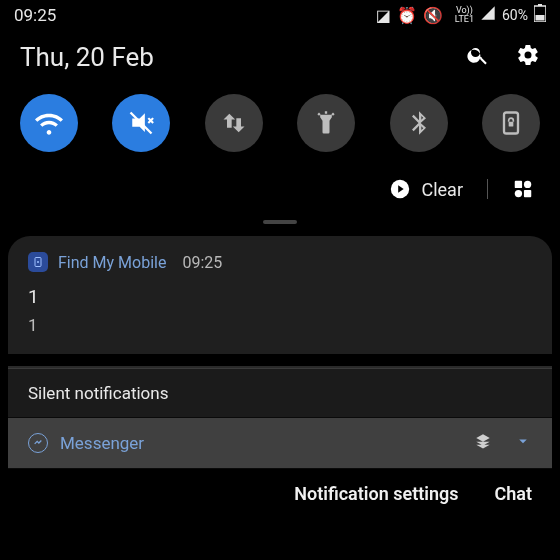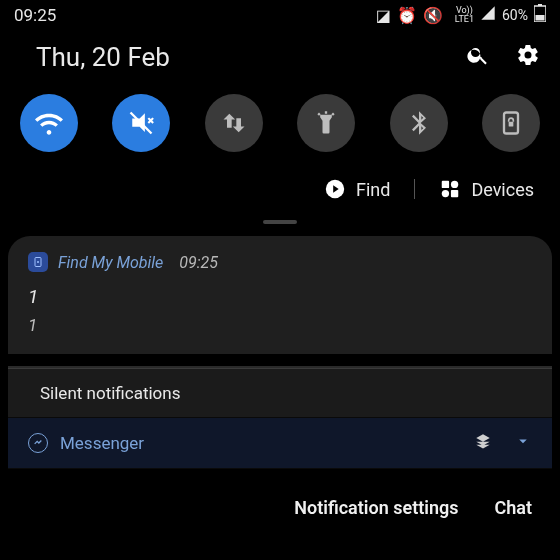--- a/index.html
+++ b/index.html
@@ -30,21 +30,20 @@
   .lte {
     font-size: 9px;
     line-height: 9px;
     text-align: center;
   }
   .header {
     display: flex;
     justify-content: space-between;
     align-items: center;
     padding: 10px 20px 18px 20px;
-    margin-left: 16px;
   }
   .date {
     font-size: 26px;
     color: #e9e9e9;
     font-weight: 400;
   }
   .header-icons {
     display: flex;
     gap: 26px;
     align-items: center;
@@ -96,21 +95,20 @@
     margin: 10px auto 10px auto;
   }
   .notif-area {
     background: #000;
   }
   .card {
     background: #1f1f1f;
     border-radius: 22px 22px 0 0;
     padding: 16px 20px 14px 20px;
     margin: 12px 8px;
-    font-style: italic;
   }
   .card-head {
     display: flex;
     align-items: center;
     gap: 10px;
     font-size: 16px;
   }
   .card-app-icon {
     width: 20px; height: 20px;
     border-radius: 5px;
@@ -121,29 +119,29 @@
   .card-app { color: #7aa2d8; }
   .card-time { color: #b8b8b8; margin-left: 6px; }
   .card-body {
     padding-top: 10px;
     font-size: 19px;
     color: #e6e6e6;
     line-height: 1.6;
   }
   .section-header {
     background: #1b1b1b;
-    padding: 14px 32px;
+    padding: 14px 20px;
     font-size: 17px;
     color: #e9e9e9;
     border-top: 1px solid #3a3a3a;
     border-bottom: 1px solid #0a0a0a;
     margin: 0 8px;
   }
   .silent-row {
-    background: #0f172a;
+    background: #404040;
     padding: 14px 20px;
     display: flex;
     align-items: center;
     gap: 12px;
     border-bottom: 1px solid #0a0a0a;
     margin: 0 8px;
   }
   .silent-row .msgr-icon {
     width: 20px; height: 20px;
     border-radius: 50%;
@@ -153,21 +151,21 @@
   .silent-row .msgr-icon svg{width:10px;height:10px;fill:#7aa2d8;}
   .silent-row .app { color: #7aa2d8; font-size: 17px; }
   .silent-row .msg { color: #cfcfcf; font-size: 17px; }
   .silent-row .spacer { flex: 1; }
   .silent-row .ctrl svg { width: 18px; height: 18px; fill: #cfcfcf; }
   .silent-row .ctrl.chev svg { fill: #7aa2d8; }
   .footer {
     display: flex;
     justify-content: flex-end;
     gap: 36px;
-    padding: 28px 28px 0 0;
+    padding: 14px 28px 0 0;
     font-size: 18px;
     font-weight: 600;
     color: #f0f0f0;
     margin-left: 12px;
   }
   .thin-sep {
     height: 2px;
     background: #2a2a2a;
     margin: 0 8px;
   }
@@ -256,31 +254,30 @@
       </svg>
   </div>
 </div>
 
 <div class="md-row">
   <div class="md-item">
     <svg viewBox="0 0 24 24">
         <circle cx="12" cy="12" r="10" fill="#fff"></circle>
         <path d="M10 8l6 4-6 4z" fill="#000"></path>
       </svg>
-    <span>Find</span>
+    <span>Clear</span>
   </div>
   <div class="divider-v"></div>
   <div class="md-item">
     <svg viewBox="0 0 24 24">
         <rect x="3" y="3" width="8" height="8" rx="1"></rect>
         <rect x="13" y="3" width="8" height="8" rx="4"></rect>
         <rect x="3" y="13" width="8" height="8" rx="4"></rect>
         <rect x="13" y="13" width="8" height="8" rx="1"></rect>
       </svg>
-    <span>Devices</span>
   </div>
 </div>
 
 <div class="handle"></div>
 
 <div class="notif-area">
   <div class="card">
     <div class="card-head">
       <span class="card-app-icon">
         <svg viewBox="0 0 24 24">

